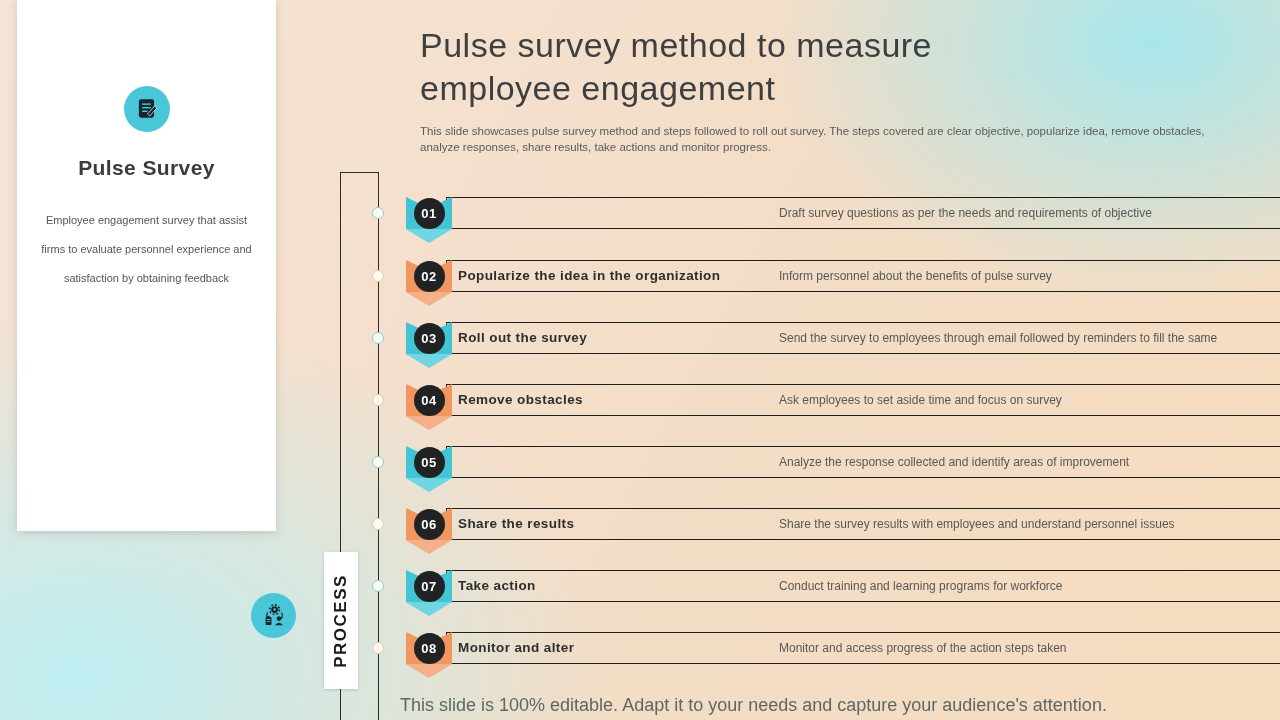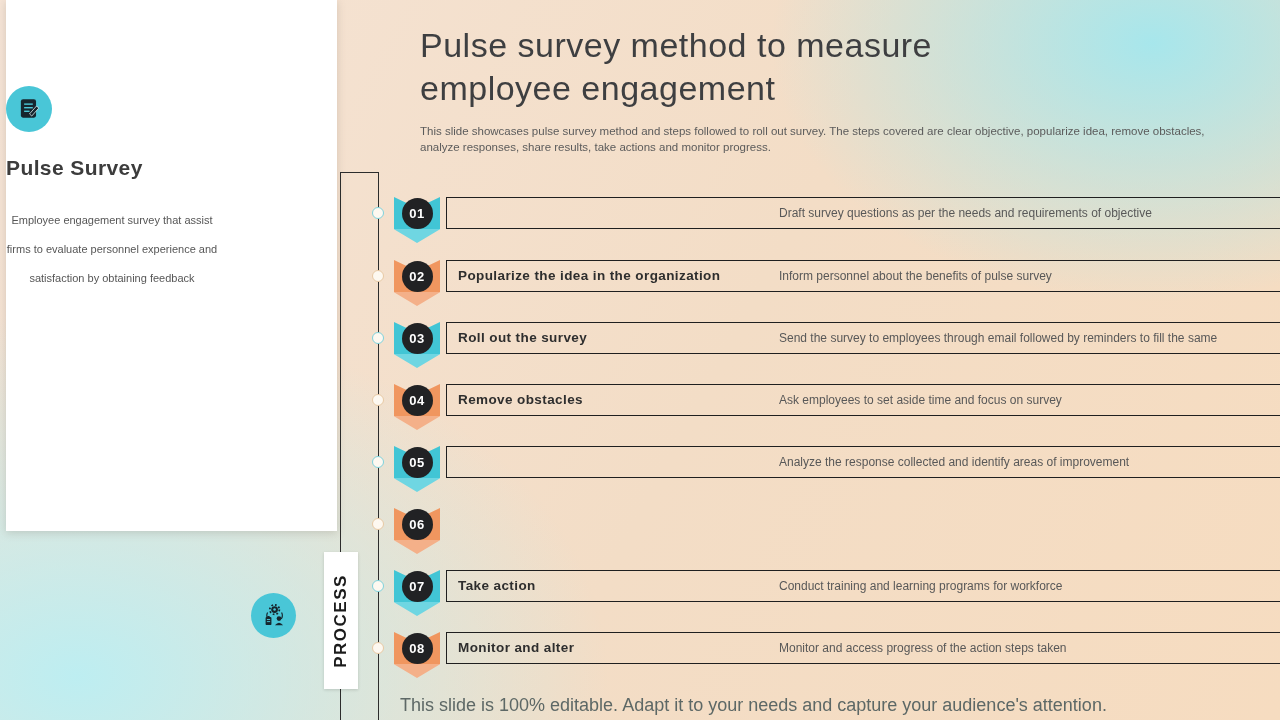--- a/index.html
+++ b/index.html
@@ -8,23 +8,23 @@
   .slide {
     position:relative; width:1280px; height:720px;
     background:
       radial-gradient(ellipse 560px 380px at 90% 6%,  rgba(163,231,238,0.95) 0%, rgba(163,231,238,0) 68%),
       radial-gradient(ellipse 760px 520px at 6% 94%,  rgba(188,238,242,0.98) 0%, rgba(188,238,242,0) 70%),
       linear-gradient(118deg, #f5e4d6 0%, #f3ddc6 55%, #f6dcc0 100%);
   }
 
   
   .side-card {
-    position:absolute; left:6px; top:0; width:331px; height:531px;
+    position:absolute; left:17px; top:0; width:259px; height:531px;
     background:#ffffff; box-shadow:0 2px 8px rgba(120,110,100,0.25);
-    display:flex; flex-direction:column; 
+    display:flex; flex-direction:column; align-items:center;
   }
   .icon-circle {
     width:46px; height:46px; border-radius:50%; background:#49c6d7;
     display:flex; align-items:center; justify-content:center;
   }
   .side-card .icon-circle { margin-top:86px; }
   .side-title {
     margin-top:24px; font-size:21px; font-weight:bold; color:#3c3c3c; letter-spacing:0.4px;
   }
   .side-desc {
@@ -65,21 +65,21 @@
     border-top:1.5px solid #1f1f1f; border-bottom:1.5px solid #1f1f1f; border-left:1.5px solid #1f1f1f;
   }
   .band .step-title {
     position:absolute; left:11px; top:0; height:32px; line-height:30px;
     font-size:13.5px; font-weight:bold; color:#2e2e2e; letter-spacing:0.4px; white-space:nowrap;
   }
   .band .step-desc {
     position:absolute; left:332px; top:0; height:32px; line-height:31px;
     font-size:12px; color:#585858; white-space:nowrap;
   }
-  .badge { position:absolute; left:394px; top:0; width:46px; height:46px;text-align:right; }
+  .badge { position:absolute; left:406px; top:0; width:46px; height:46px;text-align:right; }
   .badge-shape {
     position:absolute; inset:0;
     clip-path:polygon(0 0, 50% 24%, 100% 0, 100% 70%, 50% 100%, 0 70%);
   }
   .badge.teal   .badge-shape { background:linear-gradient(to bottom, #41c5d5 0 70%, #6fd6e2 70% 100%); }
   .badge.orange .badge-shape { background:linear-gradient(to bottom, #f0965f 0 70%, #f4b089 70% 100%); }
   .badge-num {
     position:absolute; left:7.5px; top:1px; width:31px; height:31px; border-radius:50%;
     background:#212224; color:#ffffff; font-size:13px; font-weight:bold; letter-spacing:0.5px;
     display:flex; align-items:center; justify-content:center;
@@ -194,20 +194,24 @@
       <div class="step-desc">Analyze the response collected and identify areas of improvement</div>
     </div>
     <div class="badge teal">
       <div class="badge-shape"></div>
       <div class="badge-num">05</div>
     </div>
   </div>
 
   <div class="row" style="top:508px">
     <div class="dot orange"></div>
+    <div class="band">
+      <div class="step-title">Share the results</div>
+      <div class="step-desc">Share the survey results with employees and understand personnel issues</div>
+    </div>
     <div class="badge orange">
       <div class="badge-shape"></div>
       <div class="badge-num">06</div>
     </div>
   </div>
 
   <div class="row" style="top:570px">
     <div class="dot teal"></div>
     <div class="band">
       <div class="step-title">Take action</div>

